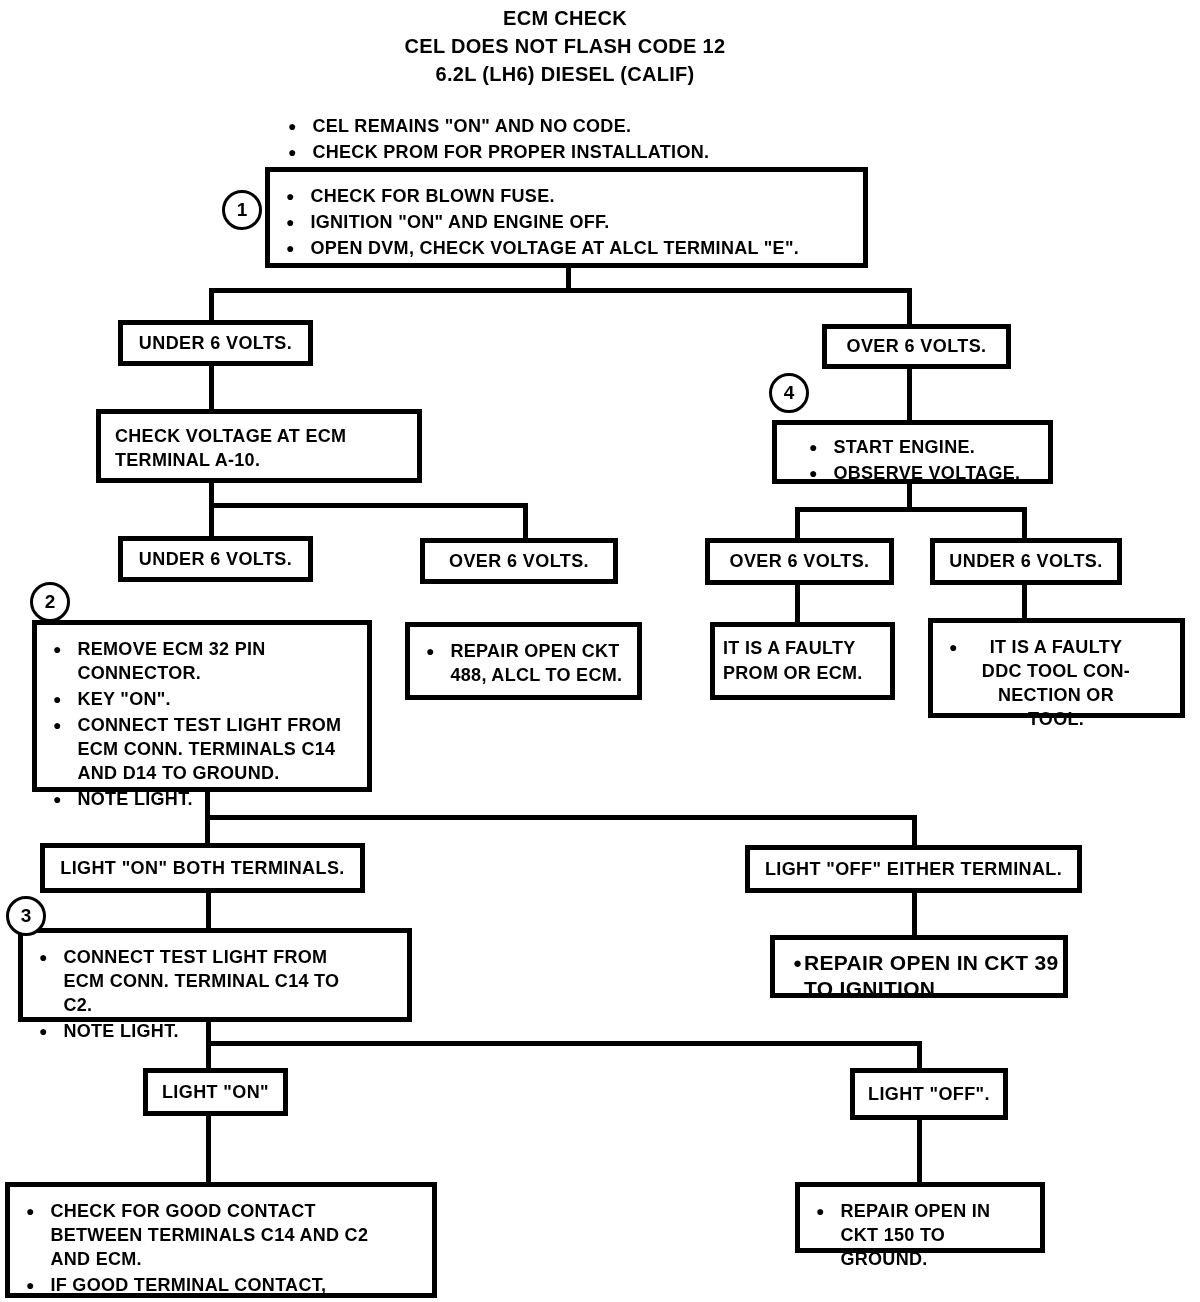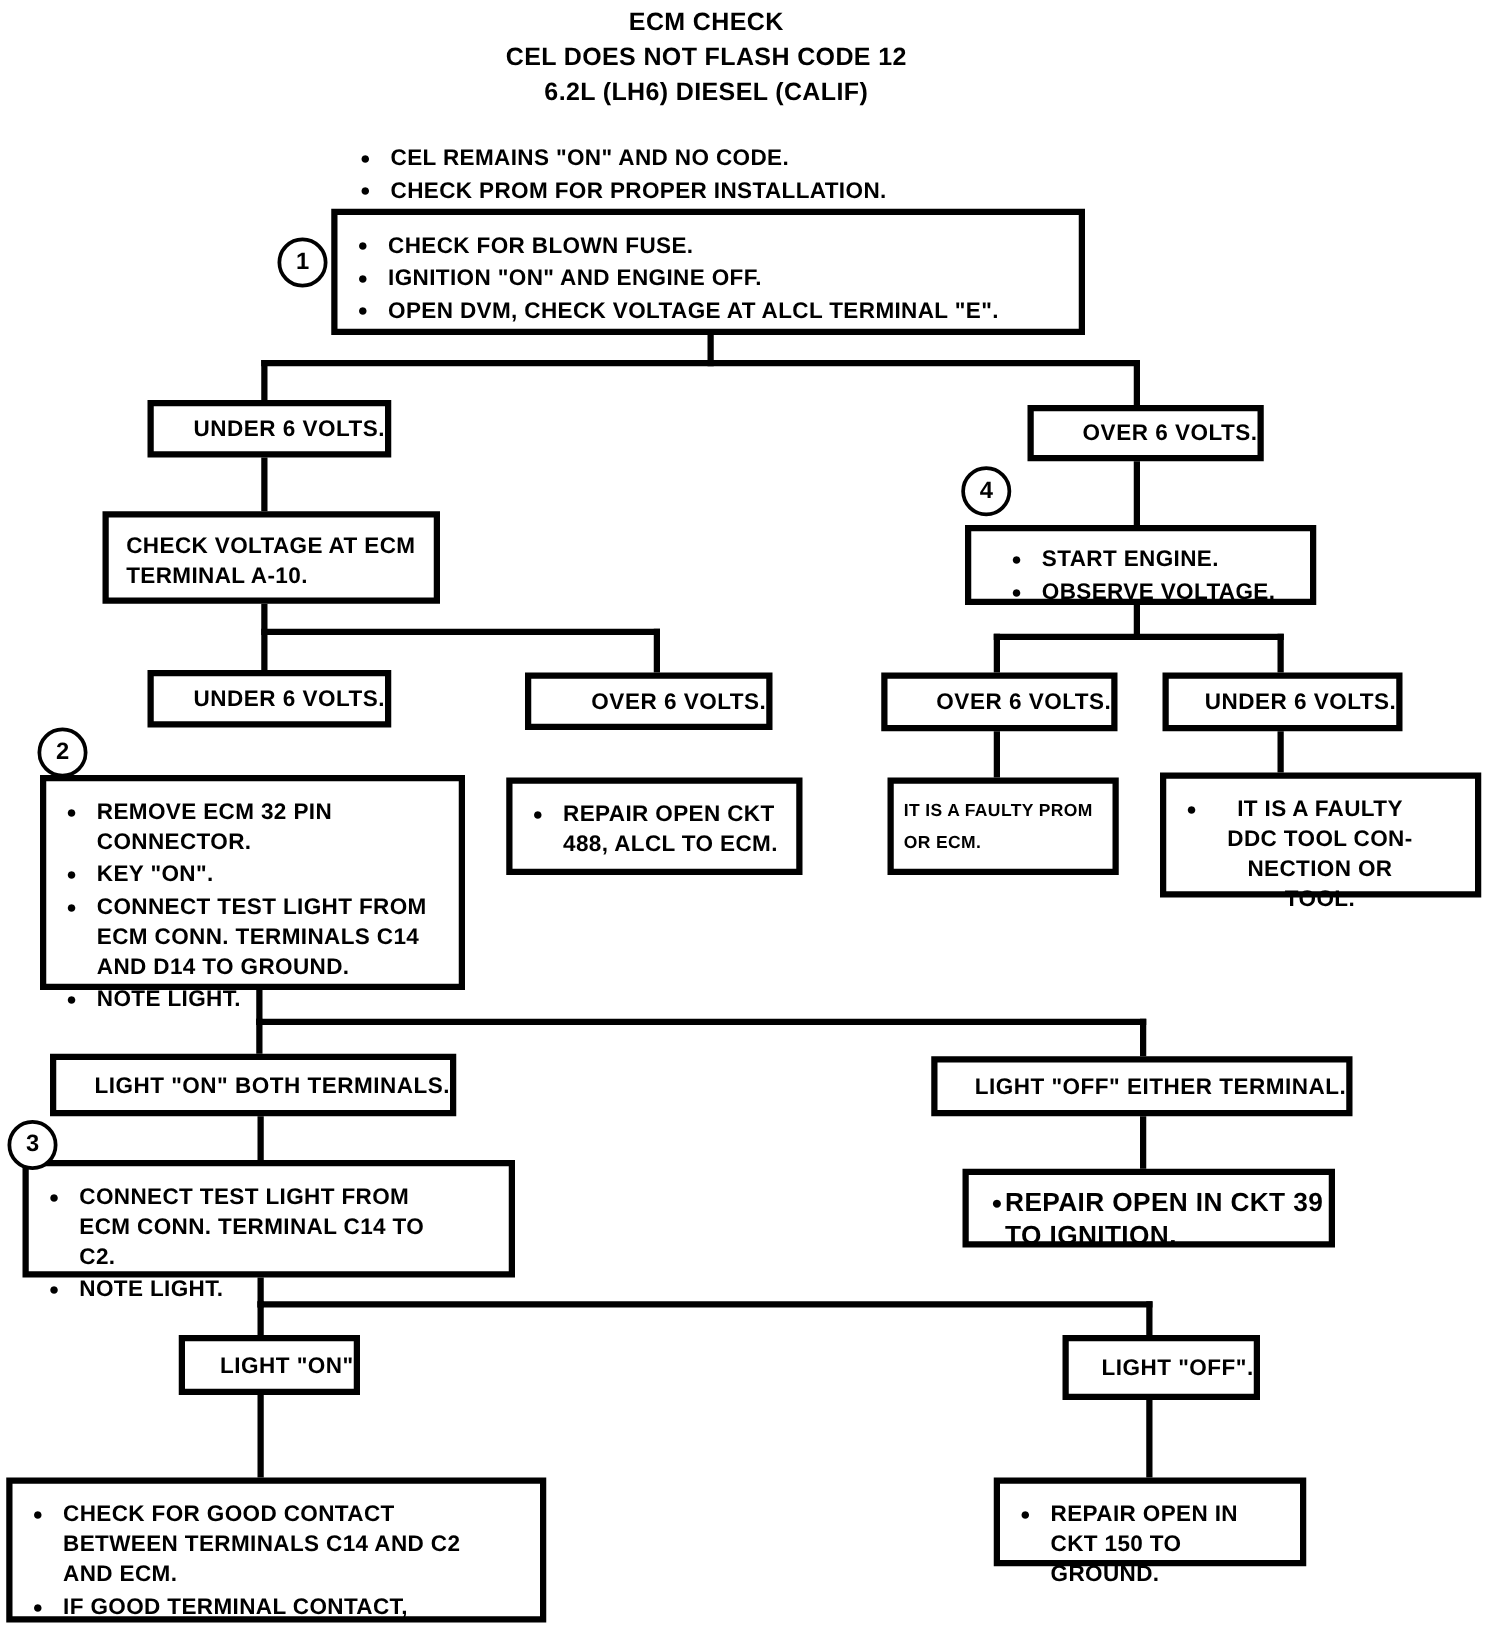--- a/index.html
+++ b/index.html
@@ -4,21 +4,21 @@
 <style>
   html,body{margin:0;padding:0;background:#ffffff;}
   .canvas{
     position:relative;width:1200px;height:1302px;background:#ffffff;
     font-family:"Liberation Sans", sans-serif;font-weight:bold;color:#000;
     -webkit-font-smoothing:antialiased;
   }
   .title{position:absolute;left:0;top:4px;width:1130px;text-align:center;
     font-size:20px;line-height:28px;letter-spacing:0.3px;}
   .node{position:absolute;border:5px solid #000;background:#fff;box-sizing:border-box;}
-  .center{display:flex;align-items:center;justify-content:flex-end;text-align:center;}
+  .center{display:flex;align-items:center;justify-content:center;text-align:center;}
   .lbl{font-size:18px;letter-spacing:0.4px;}
   .line{position:absolute;background:#000;}
   .badge{position:absolute;width:34px;height:34px;border:3px solid #000;border-radius:50%;
     background:#fff;display:flex;align-items:center;justify-content:center;
     font-size:19px;z-index:2;}
   .brow{display:flex;align-items:flex-start;margin:2px 0;}
   .bdot{font-size:14px;line-height:24px;margin-right:16px;flex:0 0 auto;}
   .btxt{font-size:18px;line-height:24px;letter-spacing:0.3px;}
   .pad{padding:10px 12px 8px 16px;}
   .textbox{font-size:18px;line-height:24px;letter-spacing:0.3px;padding:10px 10px 8px 14px;}
@@ -93,21 +93,21 @@
     </div>
   </div>
 
   <div class="node center lbl" style="left:118px;top:320px;width:195px;height:46px;">
     <span>UNDER 6 VOLTS.</span>
   </div>
   <div class="node center lbl" style="left:822px;top:324px;width:189px;height:45px;">
     <span>OVER 6 VOLTS.</span>
   </div>
 
-  <div class="node textbox" style="left:82px;top:409px;width:270px;height:74px;">
+  <div class="node textbox" style="left:96px;top:409px;width:326px;height:74px;">
     <span>CHECK VOLTAGE AT ECM TERMINAL A-10.</span>
   </div>
 
   <div class="node center lbl" style="left:118px;top:536px;width:195px;height:46px;">
     <span>UNDER 6 VOLTS.</span>
   </div>
   <div class="node center lbl" style="left:420px;top:538px;width:198px;height:46px;">
     <span>OVER 6 VOLTS.</span>
   </div>
 
@@ -154,21 +154,21 @@
     </div>
   </div>
 
   <div class="node center lbl" style="left:705px;top:538px;width:189px;height:47px;">
     <span>OVER 6 VOLTS.</span>
   </div>
   <div class="node center lbl" style="left:930px;top:538px;width:192px;height:47px;">
     <span>UNDER 6 VOLTS.</span>
   </div>
 
-  <div class="node center" style="left:710px;top:622px;width:185px;height:78px;font-size:14px;line-height:25px;letter-spacing:0.3px;text-align:left;padding:0 8px;">
+  <div class="node center" style="left:710px;top:622px;width:185px;height:78px;font-size:18px;line-height:25px;letter-spacing:0.3px;text-align:left;padding:0 8px;">
     <span>IT IS A FAULTY PROM OR ECM.</span>
   </div>
 
   <div class="node pad" style="left:928px;top:618px;width:257px;height:100px;">
     <div class="brow">
       <span class="bdot">●</span>
       <span class="btxt" style="width:165px;text-align:center;">IT IS A FAULTY DDC TOOL CON-NECTION OR TOOL.</span>
     </div>
   </div>
 

